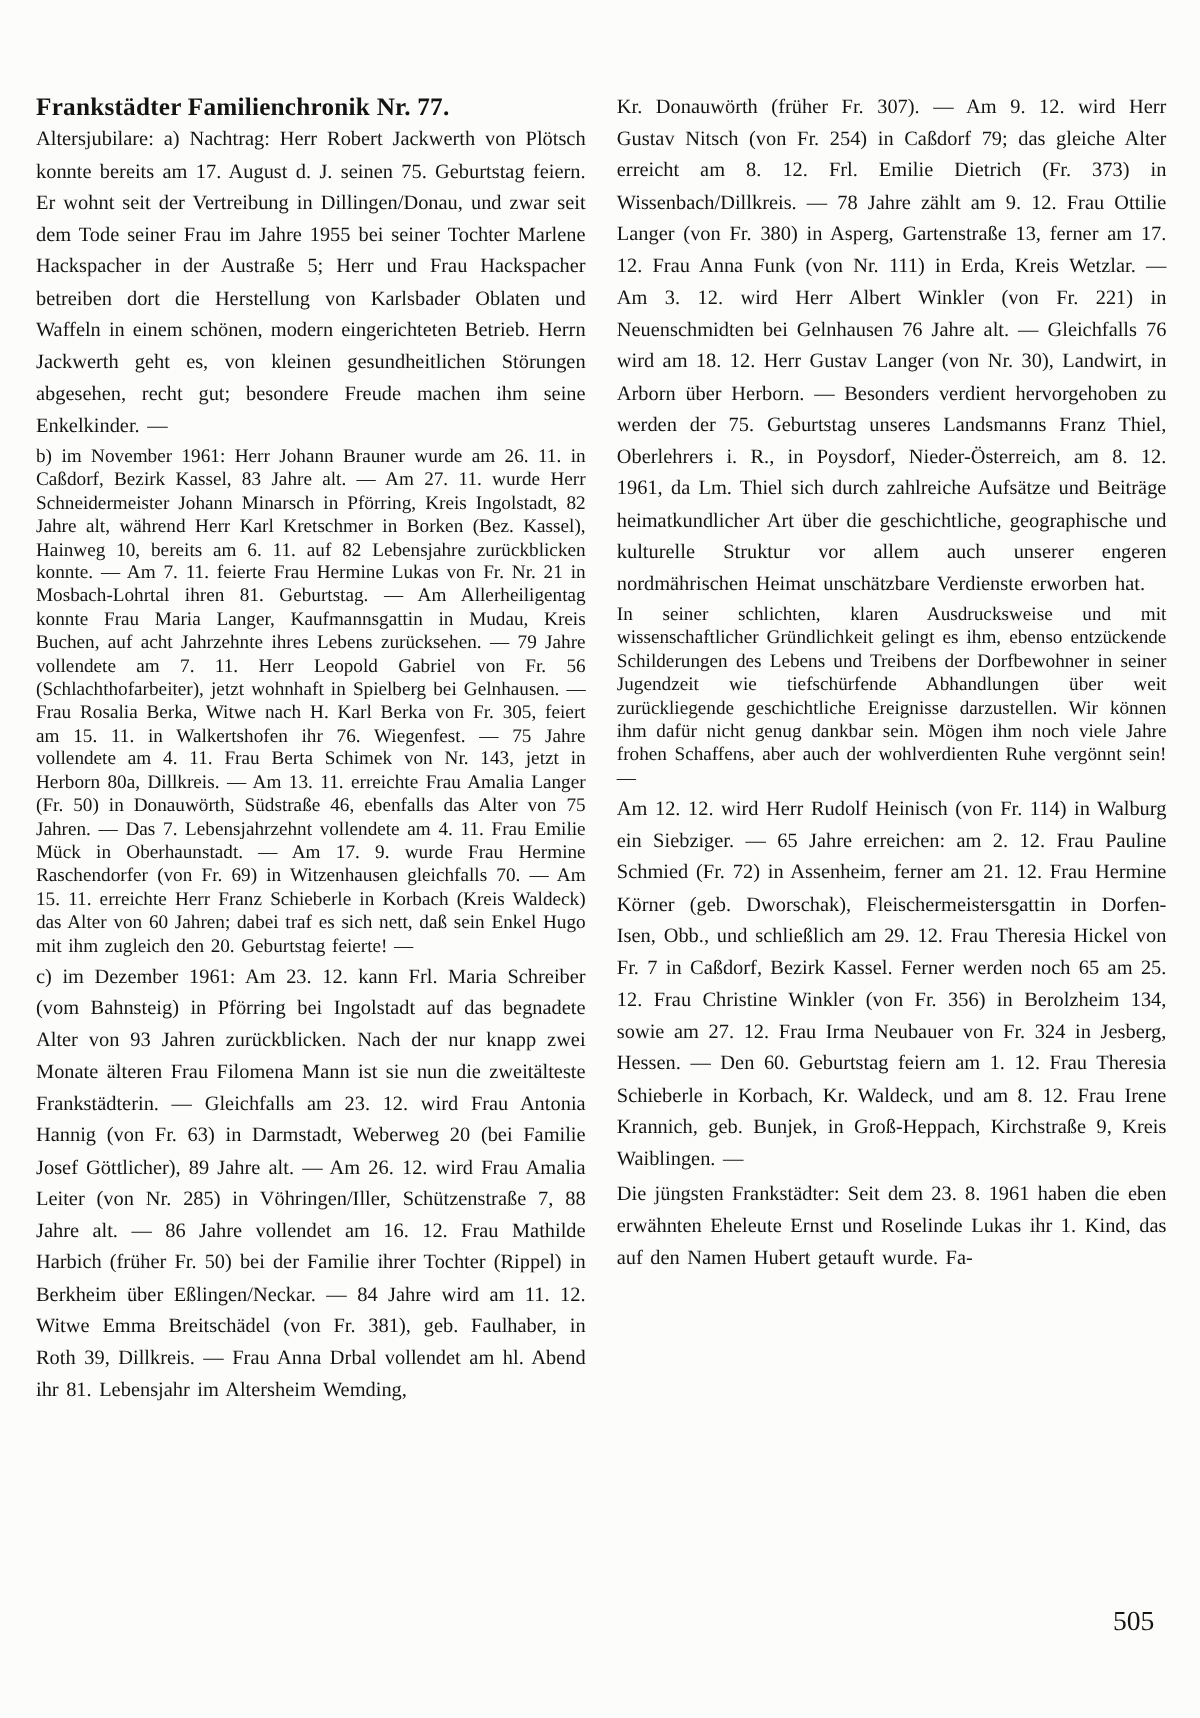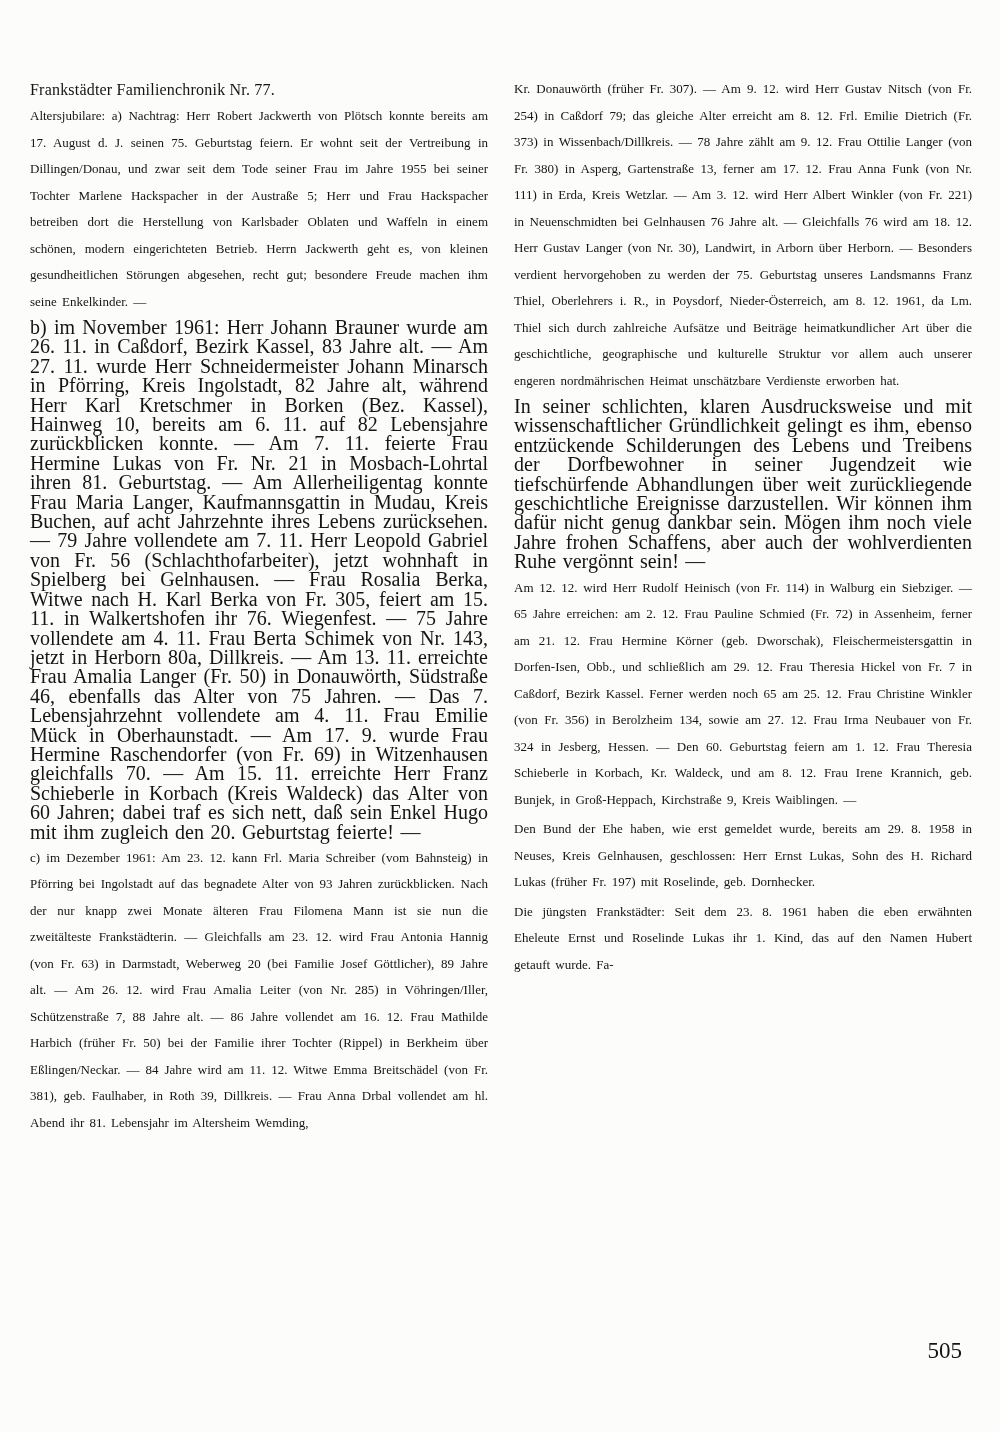--- a/index.html
+++ b/index.html
@@ -20,39 +20,39 @@
   }
   .columns {
     display: flex;
     gap: 26px;
   }
   .col {
     width: 458px;
     flex: 0 0 458px;
   }
   .title {
-    font-size: 16px;
+    font-size: 21px;
     line-height: 27px;
-    font-weight: normal;
+    font-weight: bold;
     margin: 0;
     letter-spacing: 0.2px;
   }
   .para {
     margin: 0 0 3px 0;
     text-align: justify;
     hyphens: auto;
     -webkit-hyphens: auto;
   }
   .para.normal {
-    font-size: 13px;
+    font-size: 17px;
     line-height: 26.5px;
     word-spacing: 2px;
   }
   .para.small {
-    font-size: 20px;
+    font-size: 16px;
     line-height: 19.4px;
     word-spacing: 1.5px;
   }
   .para b { font-weight: normal; }
   .page-number {
     position: absolute;
     right: 38px;
     top: 1338px;
     font-size: 23px;
   }
@@ -68,19 +68,18 @@
           <p class="para normal"><b>Altersjubilare:</b><span> a) Nachtrag: Herr Robert </span><b>Jackwerth</b><span> von Plötsch konnte bereits am 17. August d. J. seinen 75. Geburtstag feiern. Er wohnt seit der Vertreibung in Dillingen/Donau, und zwar seit dem Tode seiner Frau im Jahre 1955 bei seiner Tochter Marlene Hackspacher in der Austraße 5; Herr und Frau Hackspacher betreiben dort die Herstellung von Karlsbader Oblaten und Waffeln in einem schönen, modern eingerichteten Betrieb. Herrn Jackwerth geht es, von kleinen gesundheitlichen Störungen abgesehen, recht gut; besondere Freude machen ihm seine Enkelkinder. —</span></p>
           <p class="para small"><span>b) im November 1961: Herr Johann </span><b>Brauner</b><span> wurde am 26. 11. in Caßdorf, Bezirk Kassel, 83 Jahre alt. — Am 27. 11. wurde Herr Schneidermeister Johann </span><b>Minarsch</b><span> in Pförring, Kreis Ingolstadt, 82 Jahre alt, während Herr Karl </span><b>Kretschmer</b><span> in Borken (Bez. Kassel), Hainweg 10, bereits am 6. 11. auf 82 Lebensjahre zurückblicken konnte. — Am 7. 11. feierte Frau Hermine </span><b>Lukas</b><span> von Fr. Nr. 21 in Mosbach-Lohrtal ihren 81. Geburtstag. — Am Allerheiligentag konnte Frau Maria </span><b>Langer,</b><span> Kaufmannsgattin in Mudau, Kreis Buchen, auf acht Jahrzehnte ihres Lebens zurücksehen. — 79 Jahre vollendete am 7. 11. Herr Leopold </span><b>Gabriel</b><span> von Fr. 56 (Schlachthofarbeiter), jetzt wohnhaft in Spielberg bei Gelnhausen. — Frau Rosalia </span><b>Berka,</b><span> Witwe nach H. Karl Berka von Fr. 305, feiert am 15. 11. in Walkertshofen ihr 76. Wiegenfest. — 75 Jahre vollendete am 4. 11. Frau Berta </span><b>Schimek</b><span> von Nr. 143, jetzt in Herborn 80a, Dillkreis. — Am 13. 11. erreichte Frau Amalia </span><b>Langer</b><span> (Fr. 50) in Donauwörth, Südstraße 46, ebenfalls das Alter von 75 Jahren. — Das 7. Lebensjahrzehnt vollendete am 4. 11. Frau Emilie </span><b>Mück</b><span> in Oberhaunstadt. — Am 17. 9. wurde Frau Hermine </span><b>Raschendorfer</b><span> (von Fr. 69) in Witzenhausen gleichfalls 70. — Am 15. 11. erreichte Herr Franz </span><b>Schieberle</b><span> in Korbach (Kreis Waldeck) das Alter von 60 Jahren; dabei traf es sich nett, daß sein Enkel Hugo mit ihm zugleich den 20. Geburtstag feierte! —</span></p>
           <p class="para normal"><span>c) im Dezember 1961: Am 23. 12. kann Frl. Maria </span><b>Schreiber</b><span> (vom Bahnsteig) in Pförring bei Ingolstadt auf das begnadete Alter von 93 Jahren zurückblicken. Nach der nur knapp zwei Monate älteren Frau Filomena Mann ist sie nun die zweitälteste Frankstädterin. — Gleichfalls am 23. 12. wird Frau Antonia </span><b>Hannig</b><span> (von Fr. 63) in Darmstadt, Weberweg 20 (bei Familie Josef Göttlicher), 89 Jahre alt. — Am 26. 12. wird Frau Amalia </span><b>Leiter</b><span> (von Nr. 285) in Vöhringen/Iller, Schützenstraße 7, 88 Jahre alt. — 86 Jahre vollendet am 16. 12. Frau Mathilde </span><b>Harbich</b><span> (früher Fr. 50) bei der Familie ihrer Tochter (Rippel) in Berkheim über Eßlingen/Neckar. — 84 Jahre wird am 11. 12. Witwe Emma </span><b>Breitschädel</b><span> (von Fr. 381), geb. Faulhaber, in Roth 39, Dillkreis. — Frau Anna </span><b>Drbal</b><span> vollendet am hl. Abend ihr 81. Lebensjahr im Altersheim Wemding,</span></p>
         </div>
     </div>
     <div class="col">
       <div>
           <p class="para normal"><span>Kr. Donauwörth (früher Fr. 307). — Am 9. 12. wird Herr Gustav </span><b>Nitsch</b><span> (von Fr. 254) in Caßdorf 79; das gleiche Alter erreicht am 8. 12. Frl. Emilie </span><b>Dietrich</b><span> (Fr. 373) in Wissenbach/Dillkreis. — 78 Jahre zählt am 9. 12. Frau Ottilie </span><b>Langer</b><span> (von Fr. 380) in Asperg, Gartenstraße 13, ferner am 17. 12. Frau Anna </span><b>Funk</b><span> (von Nr. 111) in Erda, Kreis Wetzlar. — Am 3. 12. wird Herr Albert </span><b>Winkler</b><span> (von Fr. 221) in Neuenschmidten bei Gelnhausen 76 Jahre alt. — Gleichfalls 76 wird am 18. 12. Herr Gustav </span><b>Langer</b><span> (von Nr. 30), Landwirt, in Arborn über Herborn. — Besonders verdient hervorgehoben zu werden der 75. Geburtstag unseres Landsmanns Franz </span><b>Thiel,</b><span> Oberlehrers i. R., in Poysdorf, Nieder-Österreich, am 8. 12. 1961, da Lm. Thiel sich durch zahlreiche Aufsätze und Beiträge heimatkundlicher Art über die geschichtliche, geographische und kulturelle Struktur vor allem auch unserer engeren nordmährischen Heimat unschätzbare Verdienste erworben hat.</span></p>
           <p class="para small"><span>In seiner schlichten, klaren Ausdrucksweise und mit wissenschaftlicher Gründlichkeit gelingt es ihm, ebenso entzückende Schilderungen des Lebens und Treibens der Dorfbewohner in seiner Jugendzeit wie tiefschürfende Abhandlungen über weit zurückliegende geschichtliche Ereignisse darzustellen. Wir können ihm dafür nicht genug dankbar sein. Mögen ihm noch viele Jahre frohen Schaffens, aber auch der wohlverdienten Ruhe vergönnt sein! —</span></p>
           <p class="para normal"><span>Am 12. 12. wird Herr Rudolf </span><b>Heinisch</b><span> (von Fr. 114) in Walburg ein Siebziger. — 65 Jahre erreichen: am 2. 12. Frau Pauline </span><b>Schmied</b><span> (Fr. 72) in Assenheim, ferner am 21. 12. Frau Hermine </span><b>Körner</b><span> (geb. Dworschak), Fleischermeistersgattin in Dorfen-Isen, Obb., und schließlich am 29. 12. Frau Theresia </span><b>Hickel</b><span> von Fr. 7 in Caßdorf, Bezirk Kassel. Ferner werden noch 65 am 25. 12. Frau Christine </span><b>Winkler</b><span> (von Fr. 356) in Berolzheim 134, sowie am 27. 12. Frau Irma </span><b>Neubauer</b><span> von Fr. 324 in Jesberg, Hessen. — Den 60. Geburtstag feiern am 1. 12. Frau Theresia </span><b>Schieberle</b><span> in Korbach, Kr. Waldeck, und am 8. 12. Frau Irene </span><b>Krannich,</b><span> geb. Bunjek, in Groß-Heppach, Kirchstraße 9, Kreis Waiblingen. —</span></p>
-          <p class="para normal"><b>Den Bund der Ehe</b><span> haben, wie erst gemeldet wurde, bereits am 29. 8. 1958 in Neuses, Kreis Gelnhausen, geschlossen: Herr Ernst </span><b>Lukas,</b><span> Sohn des H. Richard Lukas (früher Fr. 197) mit Roselinde, geb. Dornhecker.</span></p>
           <p class="para normal"><b>Die jüngsten Frankstädter:</b><span> Seit dem 23. 8. 1961 haben die eben erwähnten Eheleute Ernst und Roselinde </span><b>Lukas</b><span> ihr 1. Kind, das auf den Namen Hubert getauft wurde. Fa-</span></p>
         </div>
     </div>
   </div>
   <div class="page-number">505</div>
 </div>
 
 </body></html>

